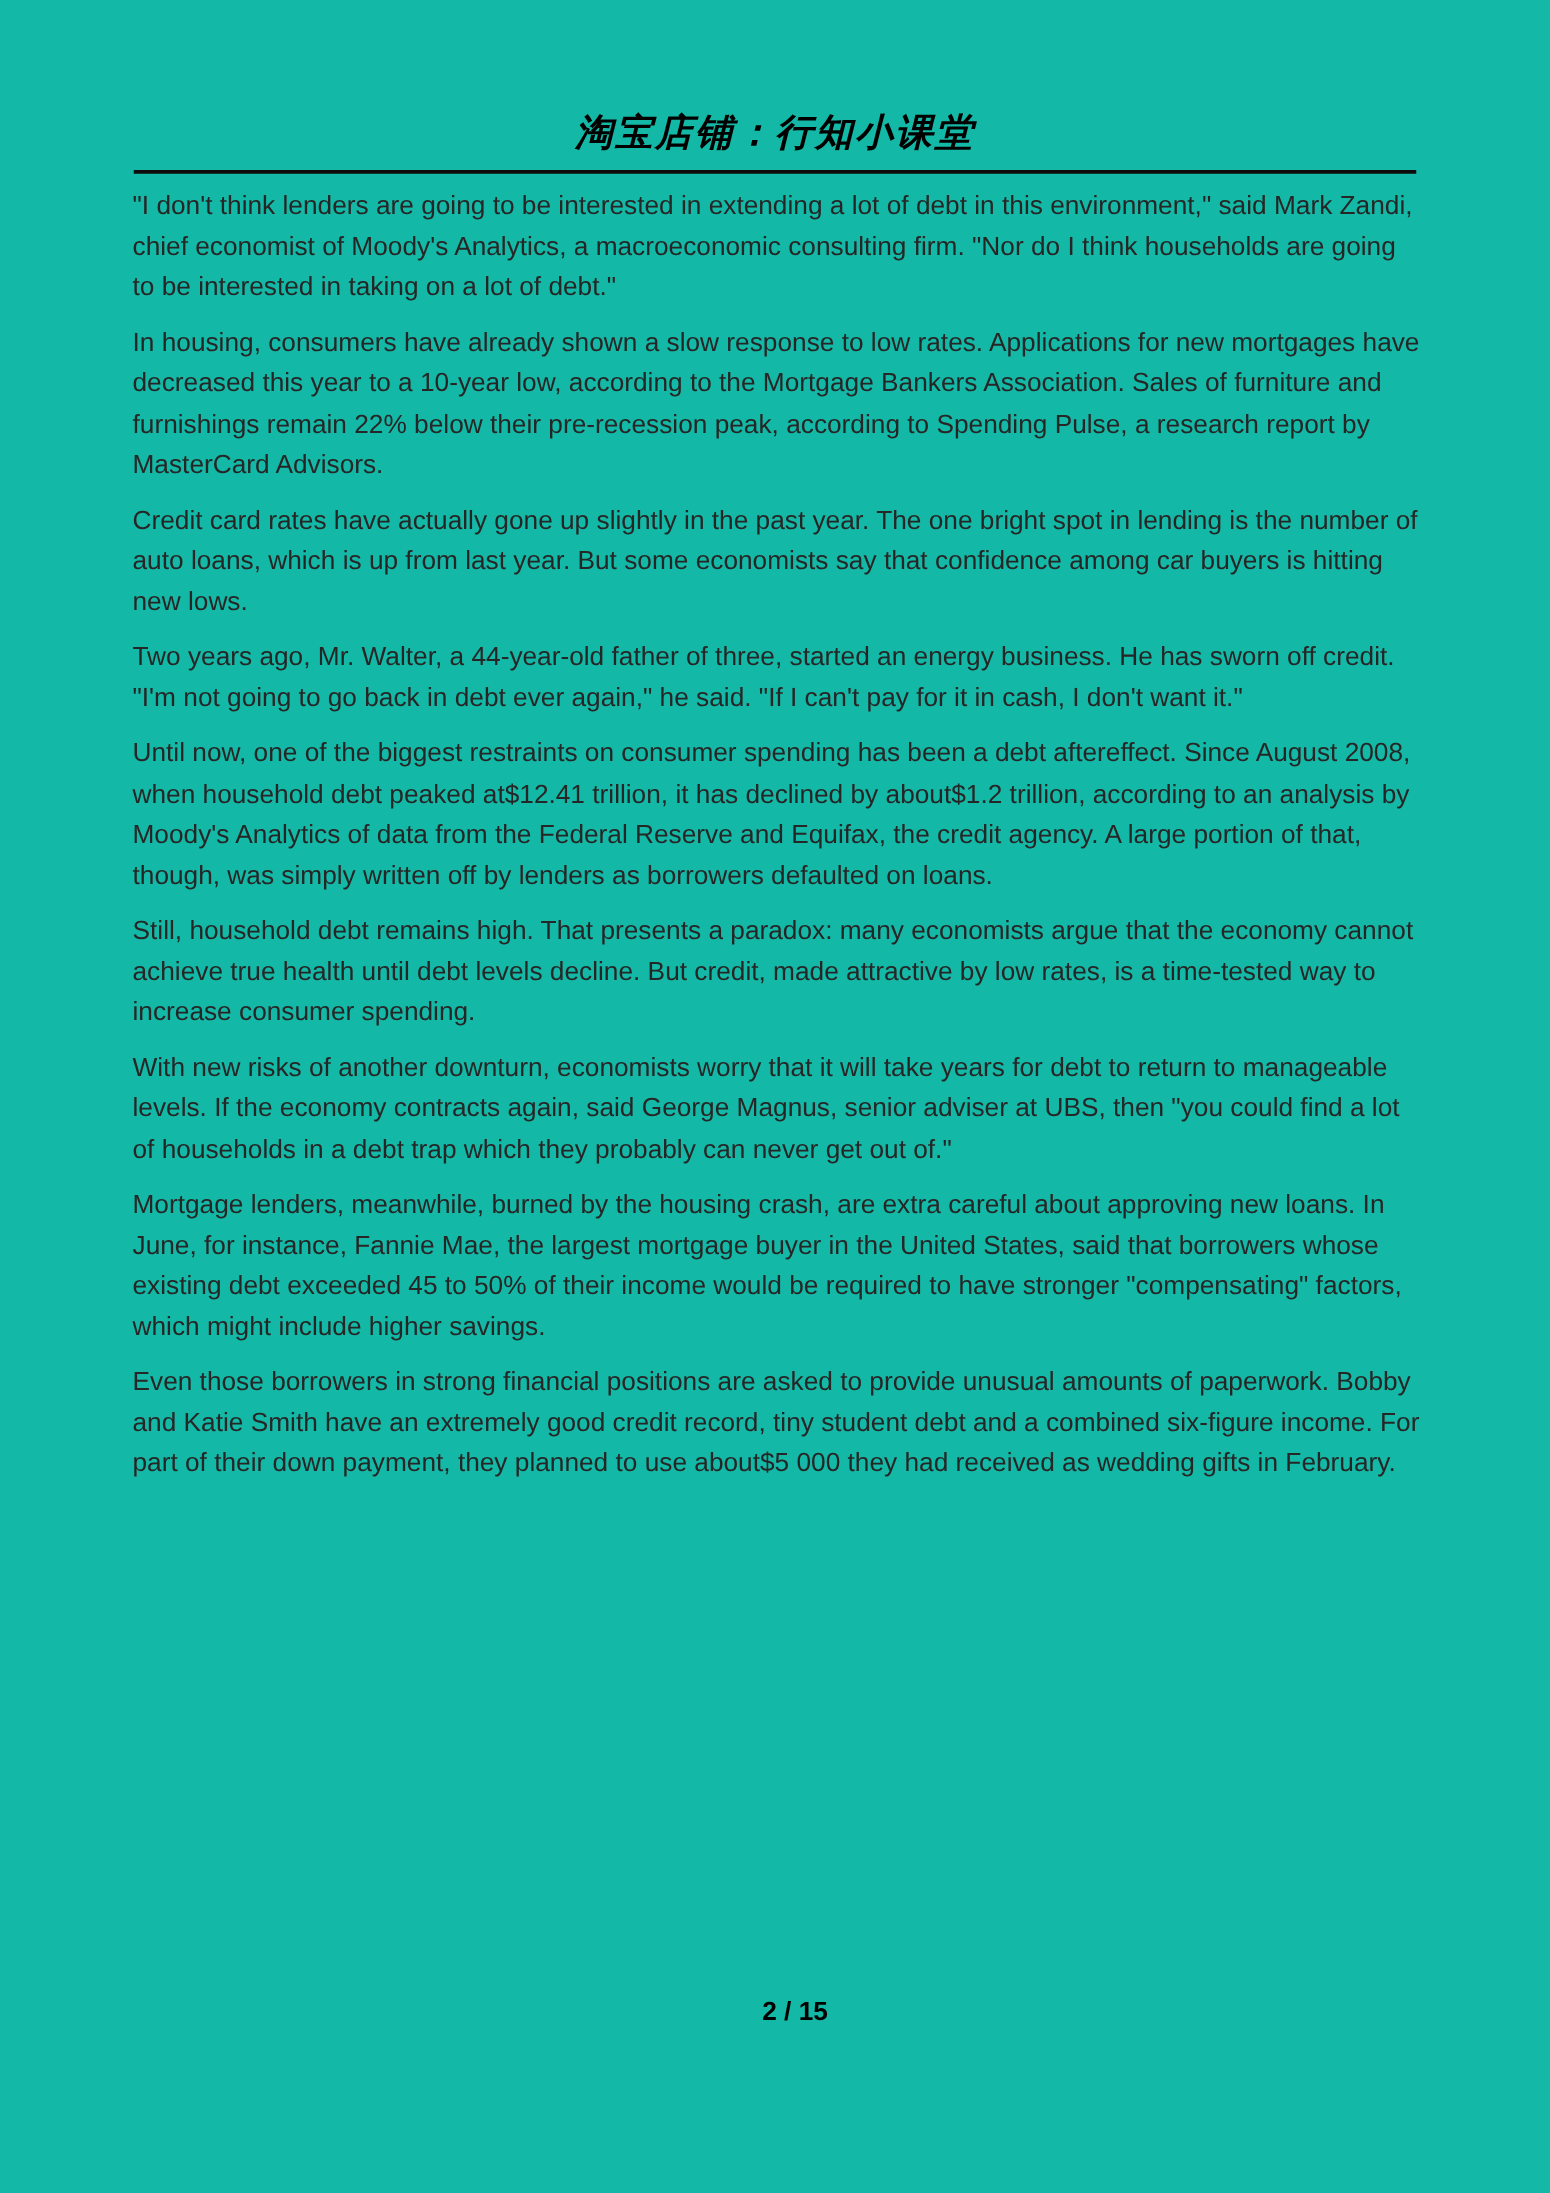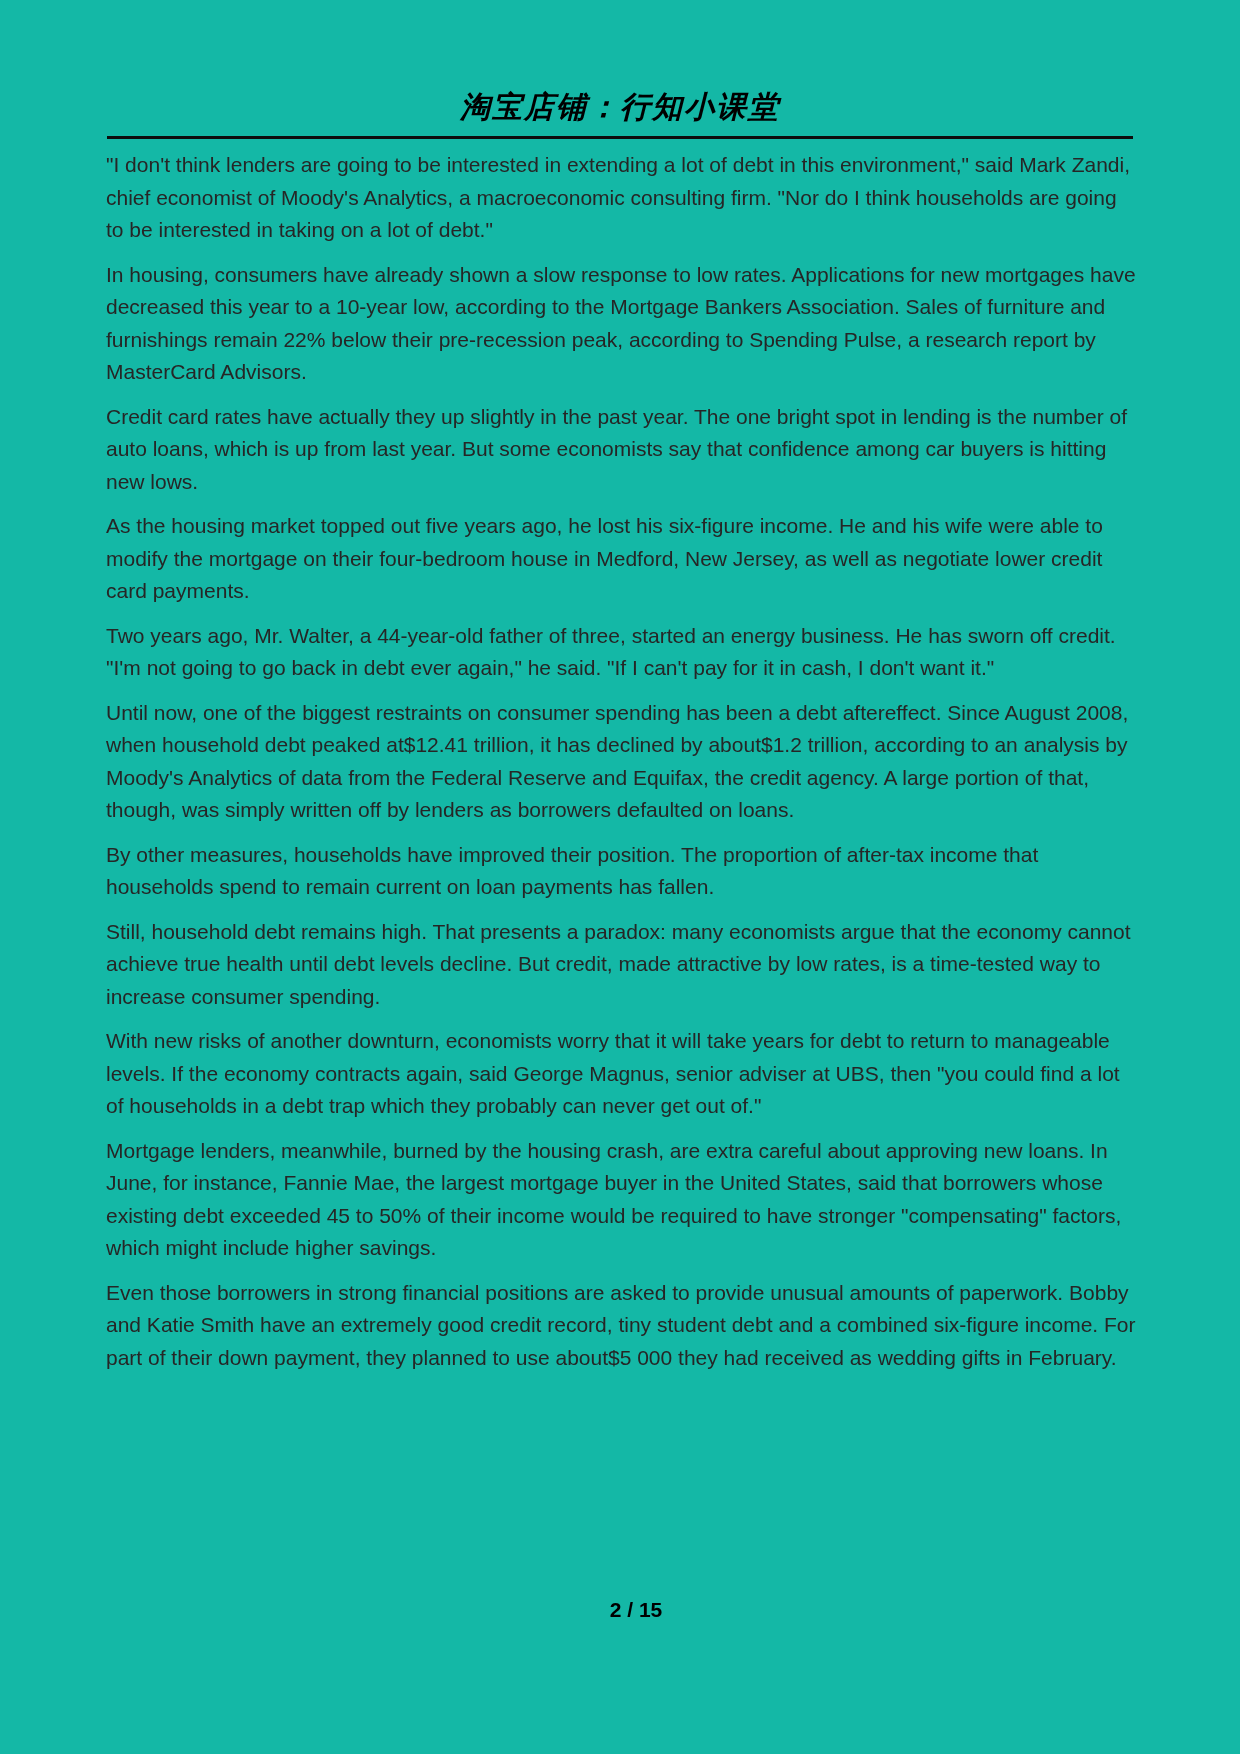--- a/index.html
+++ b/index.html
@@ -65,25 +65,23 @@
 <div class="page">
 
   <div class="header">
     <div class="header-title">淘宝店铺：行知小课堂</div>
     <div class="header-rule"></div>
   </div>
 
   <div class="body-text">
     <p>"I don't think lenders are going to be interested in extending a lot of debt in this environment," said Mark Zandi, chief economist of Moody's Analytics, a macroeconomic consulting firm. "Nor do I think households are going to be interested in taking on a lot of debt."</p>
     <p>In housing, consumers have already shown a slow response to low rates. Applications for new mortgages have decreased this year to a 10-year low, according to the Mortgage Bankers Association. Sales of furniture and furnishings remain 22% below their pre-recession peak, according to Spending Pulse, a research report by MasterCard Advisors.</p>
-    <p>Credit card rates have actually they up slightly in the past year. The one bright spot in lending is the number of auto loans, which is up from last year. But some economists say that confidence among car buyers is hitting new lows.</p>
-    <p>As the housing market topped out five years ago, he lost his six-figure income. He and his wife were able to modify the mortgage on their four-bedroom house in Medford, New Jersey, as well as negotiate lower credit card payments.</p>
+    <p>Credit card rates have actually gone up slightly in the past year. The one bright spot in lending is the number of auto loans, which is up from last year. But some economists say that confidence among car buyers is hitting new lows.</p>
     <p>Two years ago, Mr. Walter, a 44-year-old father of three, started an energy business. He has sworn off credit. "I'm not going to go back in debt ever again," he said. "If I can't pay for it in cash, I don't want it."</p>
     <p>Until now, one of the biggest restraints on consumer spending has been a debt aftereffect. Since August 2008, when household debt peaked at$12.41 trillion, it has declined by about$1.2 trillion, according to an analysis by Moody's Analytics of data from the Federal Reserve and Equifax, the credit agency. A large portion of that, though, was simply written off by lenders as borrowers defaulted on loans.</p>
-    <p>By other measures, households have improved their position. The proportion of after-tax income that households spend to remain current on loan payments has fallen.</p>
     <p>Still, household debt remains high. That presents a paradox: many economists argue that the economy cannot achieve true health until debt levels decline. But credit, made attractive by low rates, is a time-tested way to increase consumer spending.</p>
     <p>With new risks of another downturn, economists worry that it will take years for debt to return to manageable levels. If the economy contracts again, said George Magnus, senior adviser at UBS, then "you could find a lot of households in a debt trap which they probably can never get out of."</p>
     <p>Mortgage lenders, meanwhile, burned by the housing crash, are extra careful about approving new loans. In June, for instance, Fannie Mae, the largest mortgage buyer in the United States, said that borrowers whose existing debt exceeded 45 to 50% of their income would be required to have stronger "compensating" factors, which might include higher savings.</p>
     <p>Even those borrowers in strong financial positions are asked to provide unusual amounts of paperwork. Bobby and Katie Smith have an extremely good credit record, tiny student debt and a combined six-figure income. For part of their down payment, they planned to use about$5 000 they had received as wedding gifts in February.</p>
   </div>
 
   <div class="footer">
     <span class="page-number">2 / 15</span>
   </div>
 

